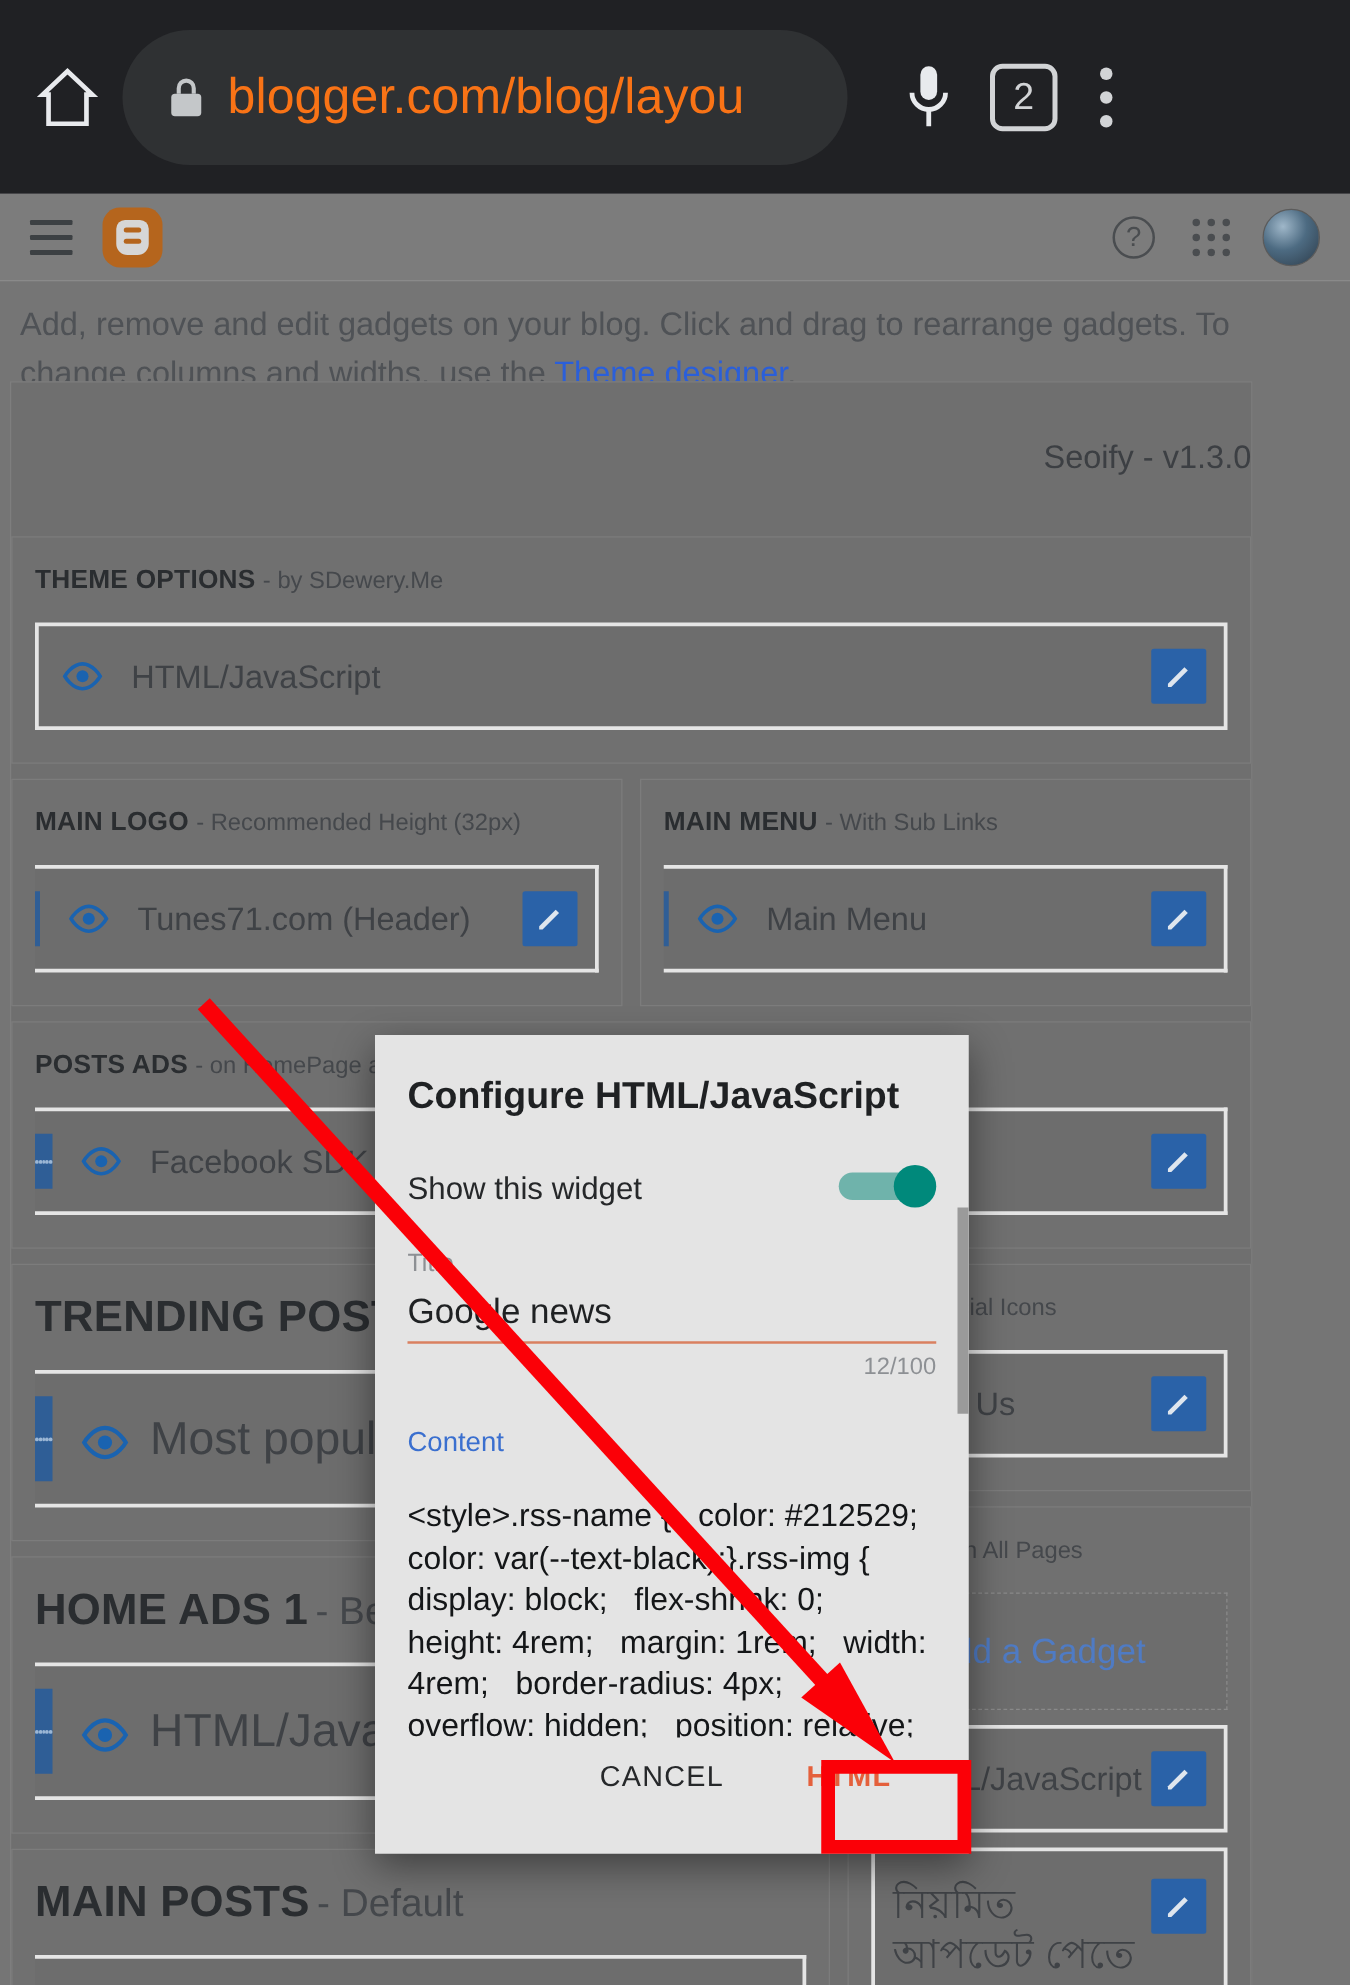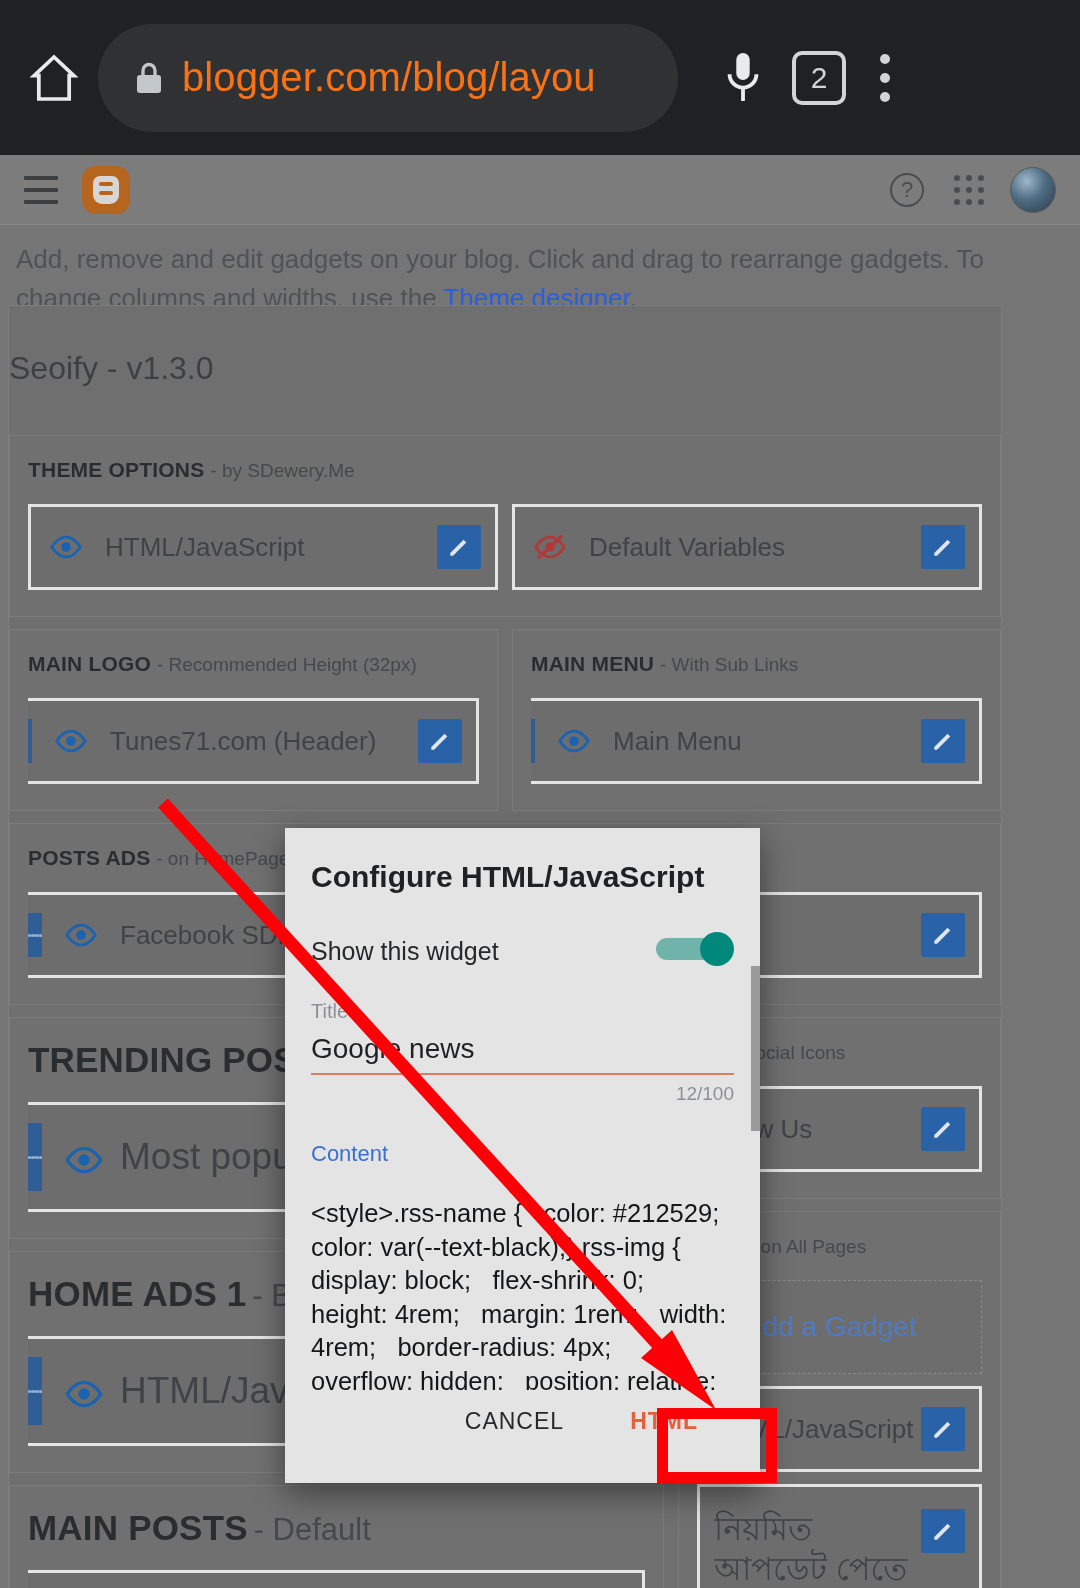--- a/index.html
+++ b/index.html
@@ -78,21 +78,21 @@
   .page-intro {
     position: absolute; top: 228px; left: 0; width: 1080px;
     padding: 12px 16px 0 16px; font-size: 26px; line-height: 39px; color: #4f5256;
   }
   .page-intro a { color: #2b5fd9; text-decoration: none; }
 
   .layout-card {
     position: absolute; top: 305px; left: 8px; width: 994px; bottom: -200px;
     background: #6f6f6f; border: 1px solid #7e7e7e;
   }
-  .theme-title { text-align: left; font-size: 32px; color: #3c3f43; padding: 44px 0 48px; }
+  .theme-title { text-align: right; font-size: 26px; color: #3c3f43; padding: 44px 0 48px; }
 
   .section {
     border: 1px solid #7c7c7c; background: #707070; margin: 0 0 12px 0; padding: 22px 18px 26px;
   }
   .sec-head { font-size: 21px; color: #2a2d30; margin-bottom: 22px; }
   .sec-head b { font-weight: bold; letter-spacing: .2px; }
   .sec-head span { font-weight: normal; color: #45484c; font-size: 19px; }
   .sec-head.big b { font-size: 35px; }
   .sec-head.big span { font-size: 31px; }
 
@@ -120,21 +120,21 @@
     width: 44px; height: 44px; background: #2a62a8; flex: 0 0 auto;
     display: flex; align-items: center; justify-content: center; border-radius: 2px;
   }
   .add-gadget {
     border: 1px dashed #8a8a8a; padding: 30px 0; text-align: center;
     color: #4f7bc4; font-size: 28px; background: #6d6d6d;
   }
 
   
   .dialog {
-    position: absolute; left: 285px; top: 828px; width: 475px; height: 655px;
+    position: absolute; left: 300px; top: 828px; width: 475px; height: 655px;
     background: #e4e4e4; box-shadow: 0 10px 30px rgba(0,0,0,.45);
     display: flex; flex-direction: column; z-index: 20;
   }
   .dlg-title { font-size: 30px; color: #1f2123; font-weight: bold; padding: 32px 26px 0; }
   .dlg-body { flex: 1 1 auto; padding: 0 26px; overflow: hidden; position: relative; }
   .row-toggle { display: flex; align-items: flex-end; margin-top: 38px; }
   .row-toggle .lbl { flex: 1 1 auto; font-size: 25px; color: #26282a; }
   .toggle { width: 78px; height: 34px; position: relative; flex: 0 0 auto; }
   .toggle .track { position: absolute; left: 0; top: 6px; width: 66px; height: 22px;
     background: #6fb3ab; border-radius: 11px; }
@@ -241,37 +241,20 @@
       <div class="cols">
         <div class="col">
           <div class="widget">
             <span class="eye">
               <svg width="34" height="34" viewBox="0 0 24 24">
                   <path d="M12 5C6 5 2 12 2 12s4 7 10 7 10-7 10-7-4-7-10-7z" fill="none" stroke="#1a63b0" stroke-width="2"></path>
                   <circle cx="12" cy="12" r="3.4" fill="#1a63b0"></circle>
                 </svg>
             </span>
             <span class="wlabel">HTML/JavaScript</span>
-            <span class="pencil">
-              <svg width="26" height="26" viewBox="0 0 24 24">
-                  <path d="M4 17.5 16.2 5.3l2.5 2.5L6.5 20H4z" fill="#dfe6ee"></path>
-                </svg>
-            </span>
-          </div>
-        </div>
-        <div class="col">
-          <div class="widget">
-            <span class="eye">
-              <svg width="34" height="34" viewBox="0 0 24 24">
-                  <path d="M12 5C6 5 2 12 2 12s4 7 10 7 10-7 10-7-4-7-10-7z" fill="none" stroke="#b03a3a" stroke-width="2"></path>
-                  <circle cx="12" cy="12" r="3.4" fill="#b03a3a"></circle>
-                  <line x1="3.5" y1="20" x2="20.5" y2="4" stroke="#b03a3a" stroke-width="2.4"></line>
-                </svg>
-            </span>
-            <span class="wlabel">Default Variables</span>
             <span class="pencil">
               <svg width="26" height="26" viewBox="0 0 24 24">
                   <path d="M4 17.5 16.2 5.3l2.5 2.5L6.5 20H4z" fill="#dfe6ee"></path>
                 </svg>
             </span>
           </div>
         </div>
       </div>
     </div>
 

